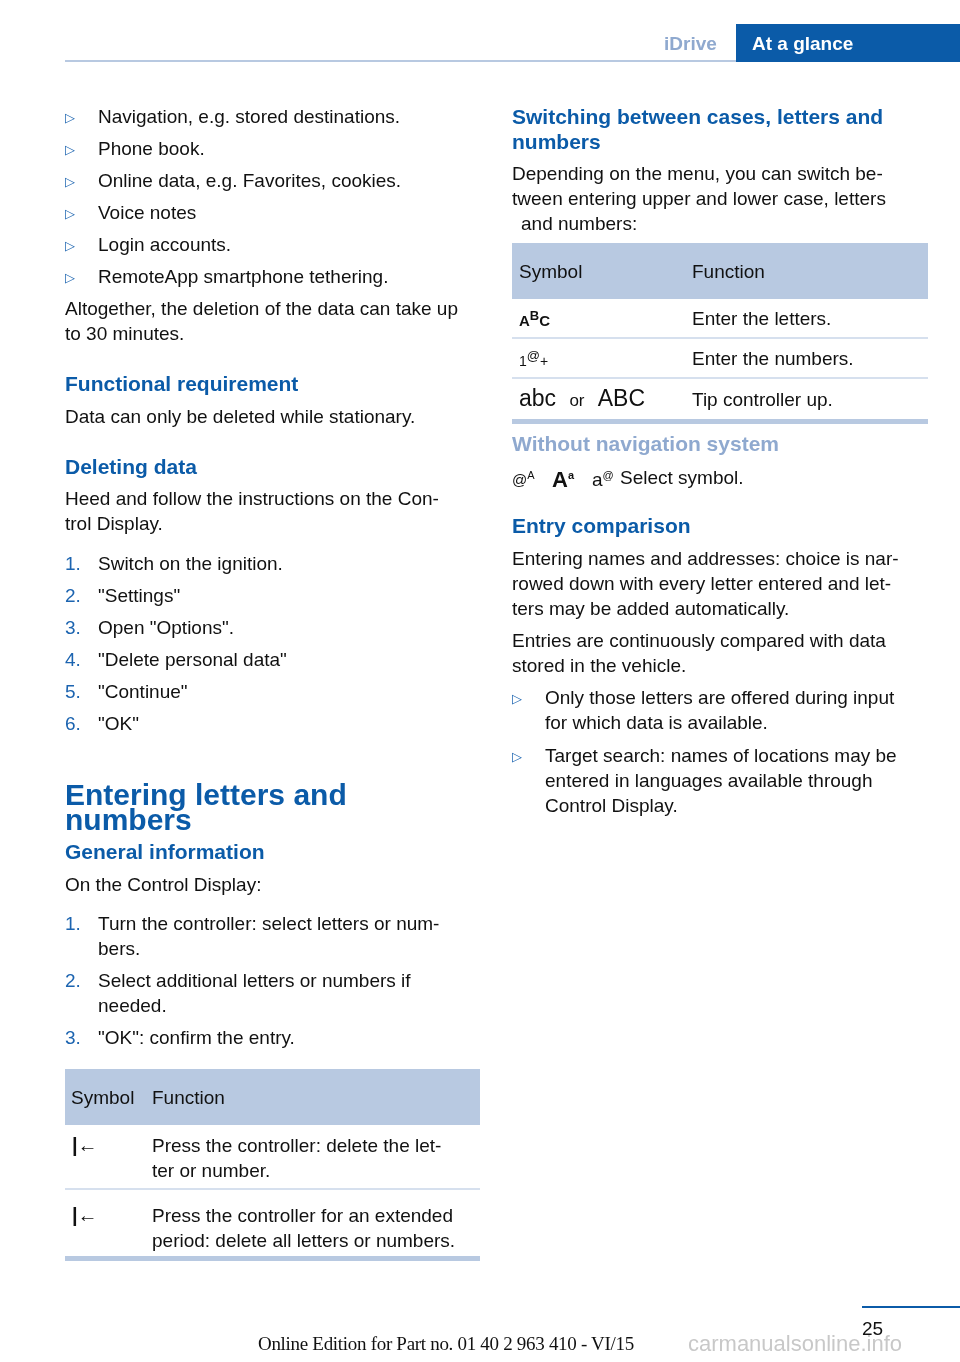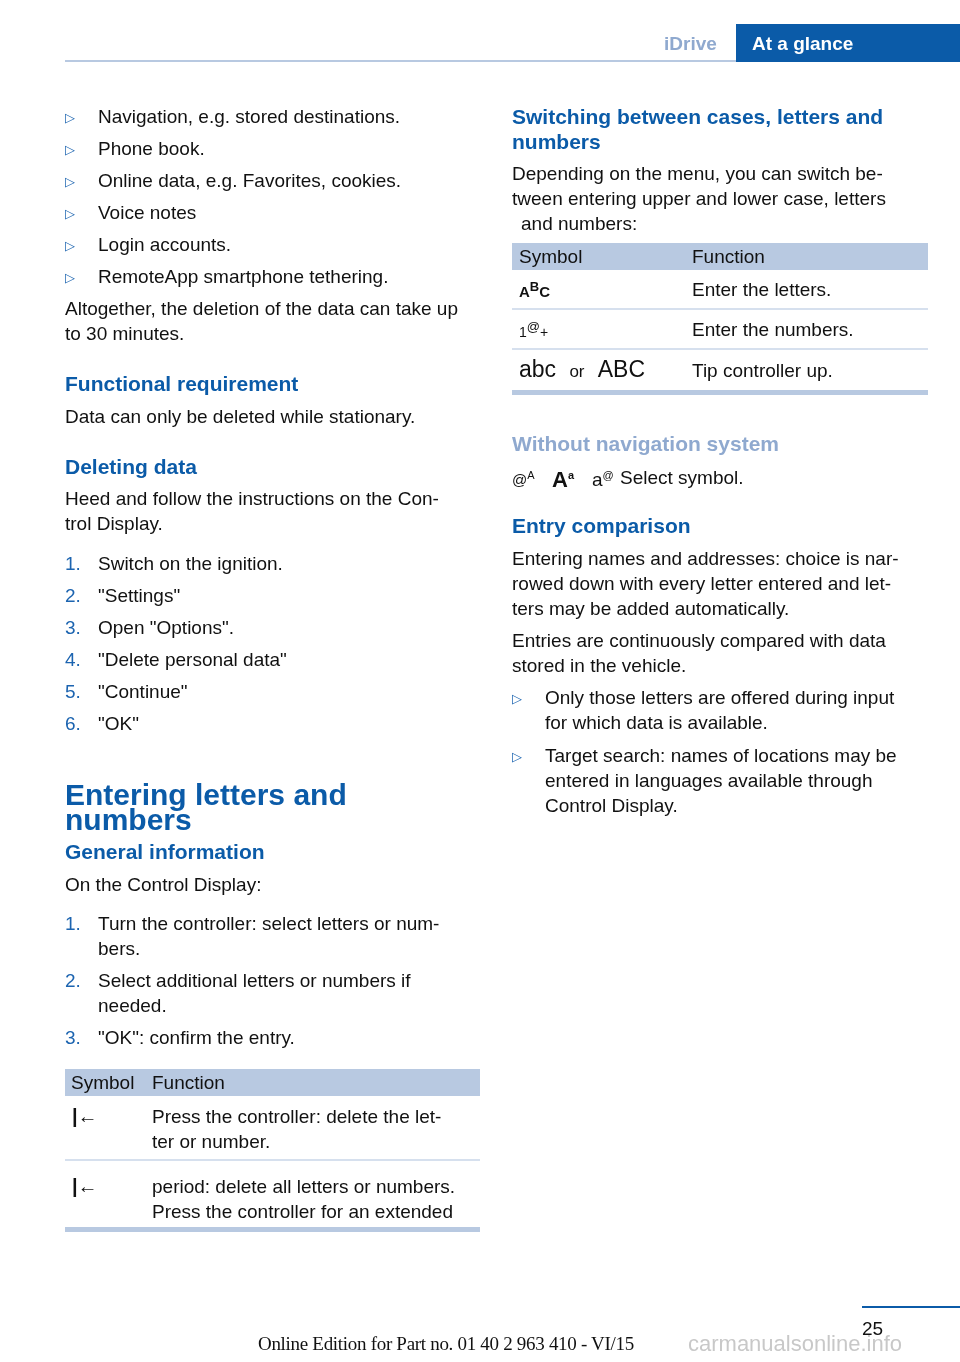--- a/index.html
+++ b/index.html
@@ -17,21 +17,21 @@
 
   .bullet { position: absolute; display: flex; }
   .tri { color: #1c64b0; font-size: 13px; width: 33px; flex: 0 0 33px; padding-top: 1px; }
   .num { color: #1c64b0; width: 33px; flex: 0 0 33px; }
   .abs { position: absolute; }
   .h2 { color: #0b5ba8; font-weight: bold; font-size: 21px; }
   .h1 { color: #0b5ba8; font-weight: bold; font-size: 30px; }
   .h2light { color: #8fa9cf; font-weight: bold; font-size: 21px; }
 
   .table { position: absolute; }
-  .thead { background: #b8c9e1; height: 27px; display: flex; align-items: center; }
+  .thead { background: #b8c9e1; height: 56px; display: flex; align-items: center; }
   .trow { display: flex; border-bottom: 2px solid #d6e0ee; }
   .tfoot { height: 5px; background: #b8c9e1; }
 
   .footer-rule { position: absolute; left: 862px; top: 1306px; width: 98px; height: 2px; background: #0b5ba8; }
   .page-num { position: absolute; left: 862px; top: 1316px; font-size: 19px; }
   .footer-text { position: absolute; left: 258px; top: 1331px; font-size: 19px; letter-spacing: -0.3px; font-family: Liberation Serif, serif; }
   .watermark { position: absolute; left: 688px; top: 1331px; font-size: 22px; color: #c8c8c8; }
 </style>
 </head>
 <body>
@@ -135,22 +135,22 @@
     <div class="trow" style="height:65px; padding-top:8px;">
       <span style="width:87px; padding-left:7px; font-weight:bold; font-size:20px;">|←</span>
       <div>
           <div>Press the controller: delete the let-</div>
           <div>ter or number.</div>
         </div>
     </div>
     <div class="trow" style="height:66px; padding-top:13px; border-bottom:none;">
       <span style="width:87px; padding-left:7px; font-weight:bold; font-size:20px;">|←</span>
       <div>
+          <div>Press the controller for an extended</div>
           <div>period: delete all letters or numbers.</div>
-          <div>Press the controller for an extended</div>
         </div>
     </div>
     <div class="tfoot"></div>
   </div>
 </div>
 
 <div class="col col-right">
   <div class="abs h2" style="top:104px;">Switching between cases, letters and</div>
   <div class="abs h2" style="top:129px;">numbers</div>
   <div class="abs" style="top:161px;">Depending on the menu, you can switch be-</div>

